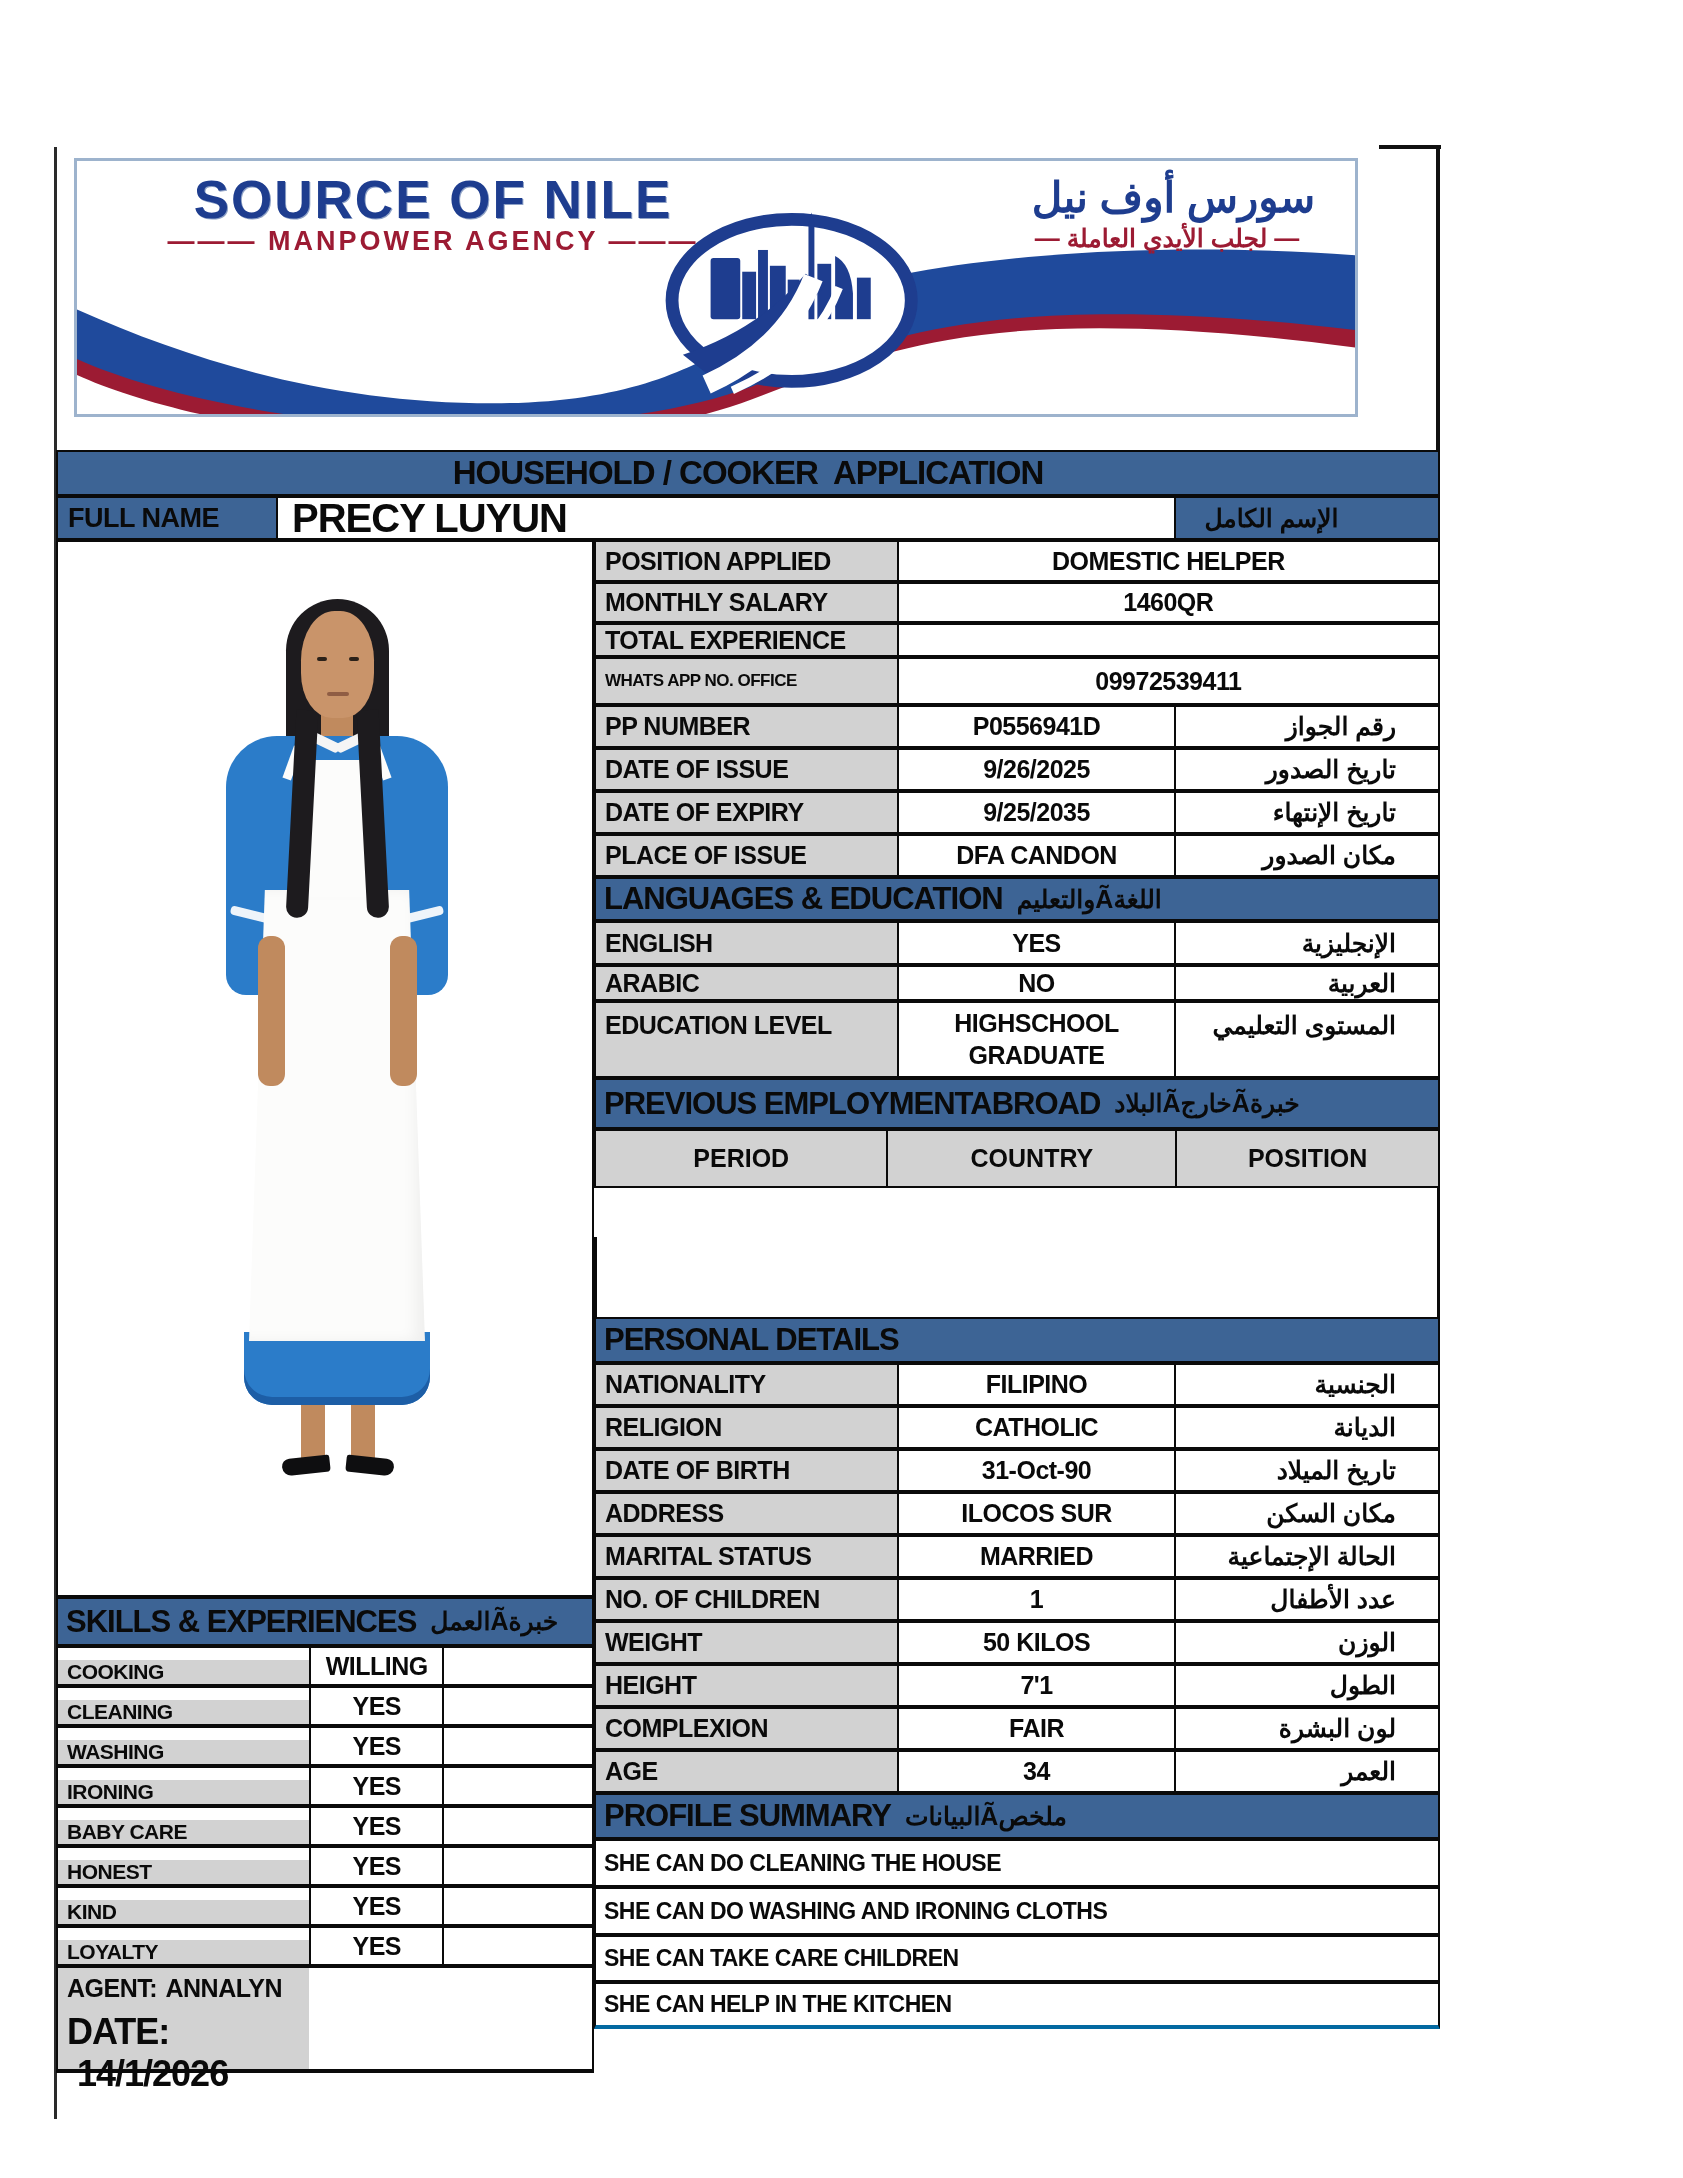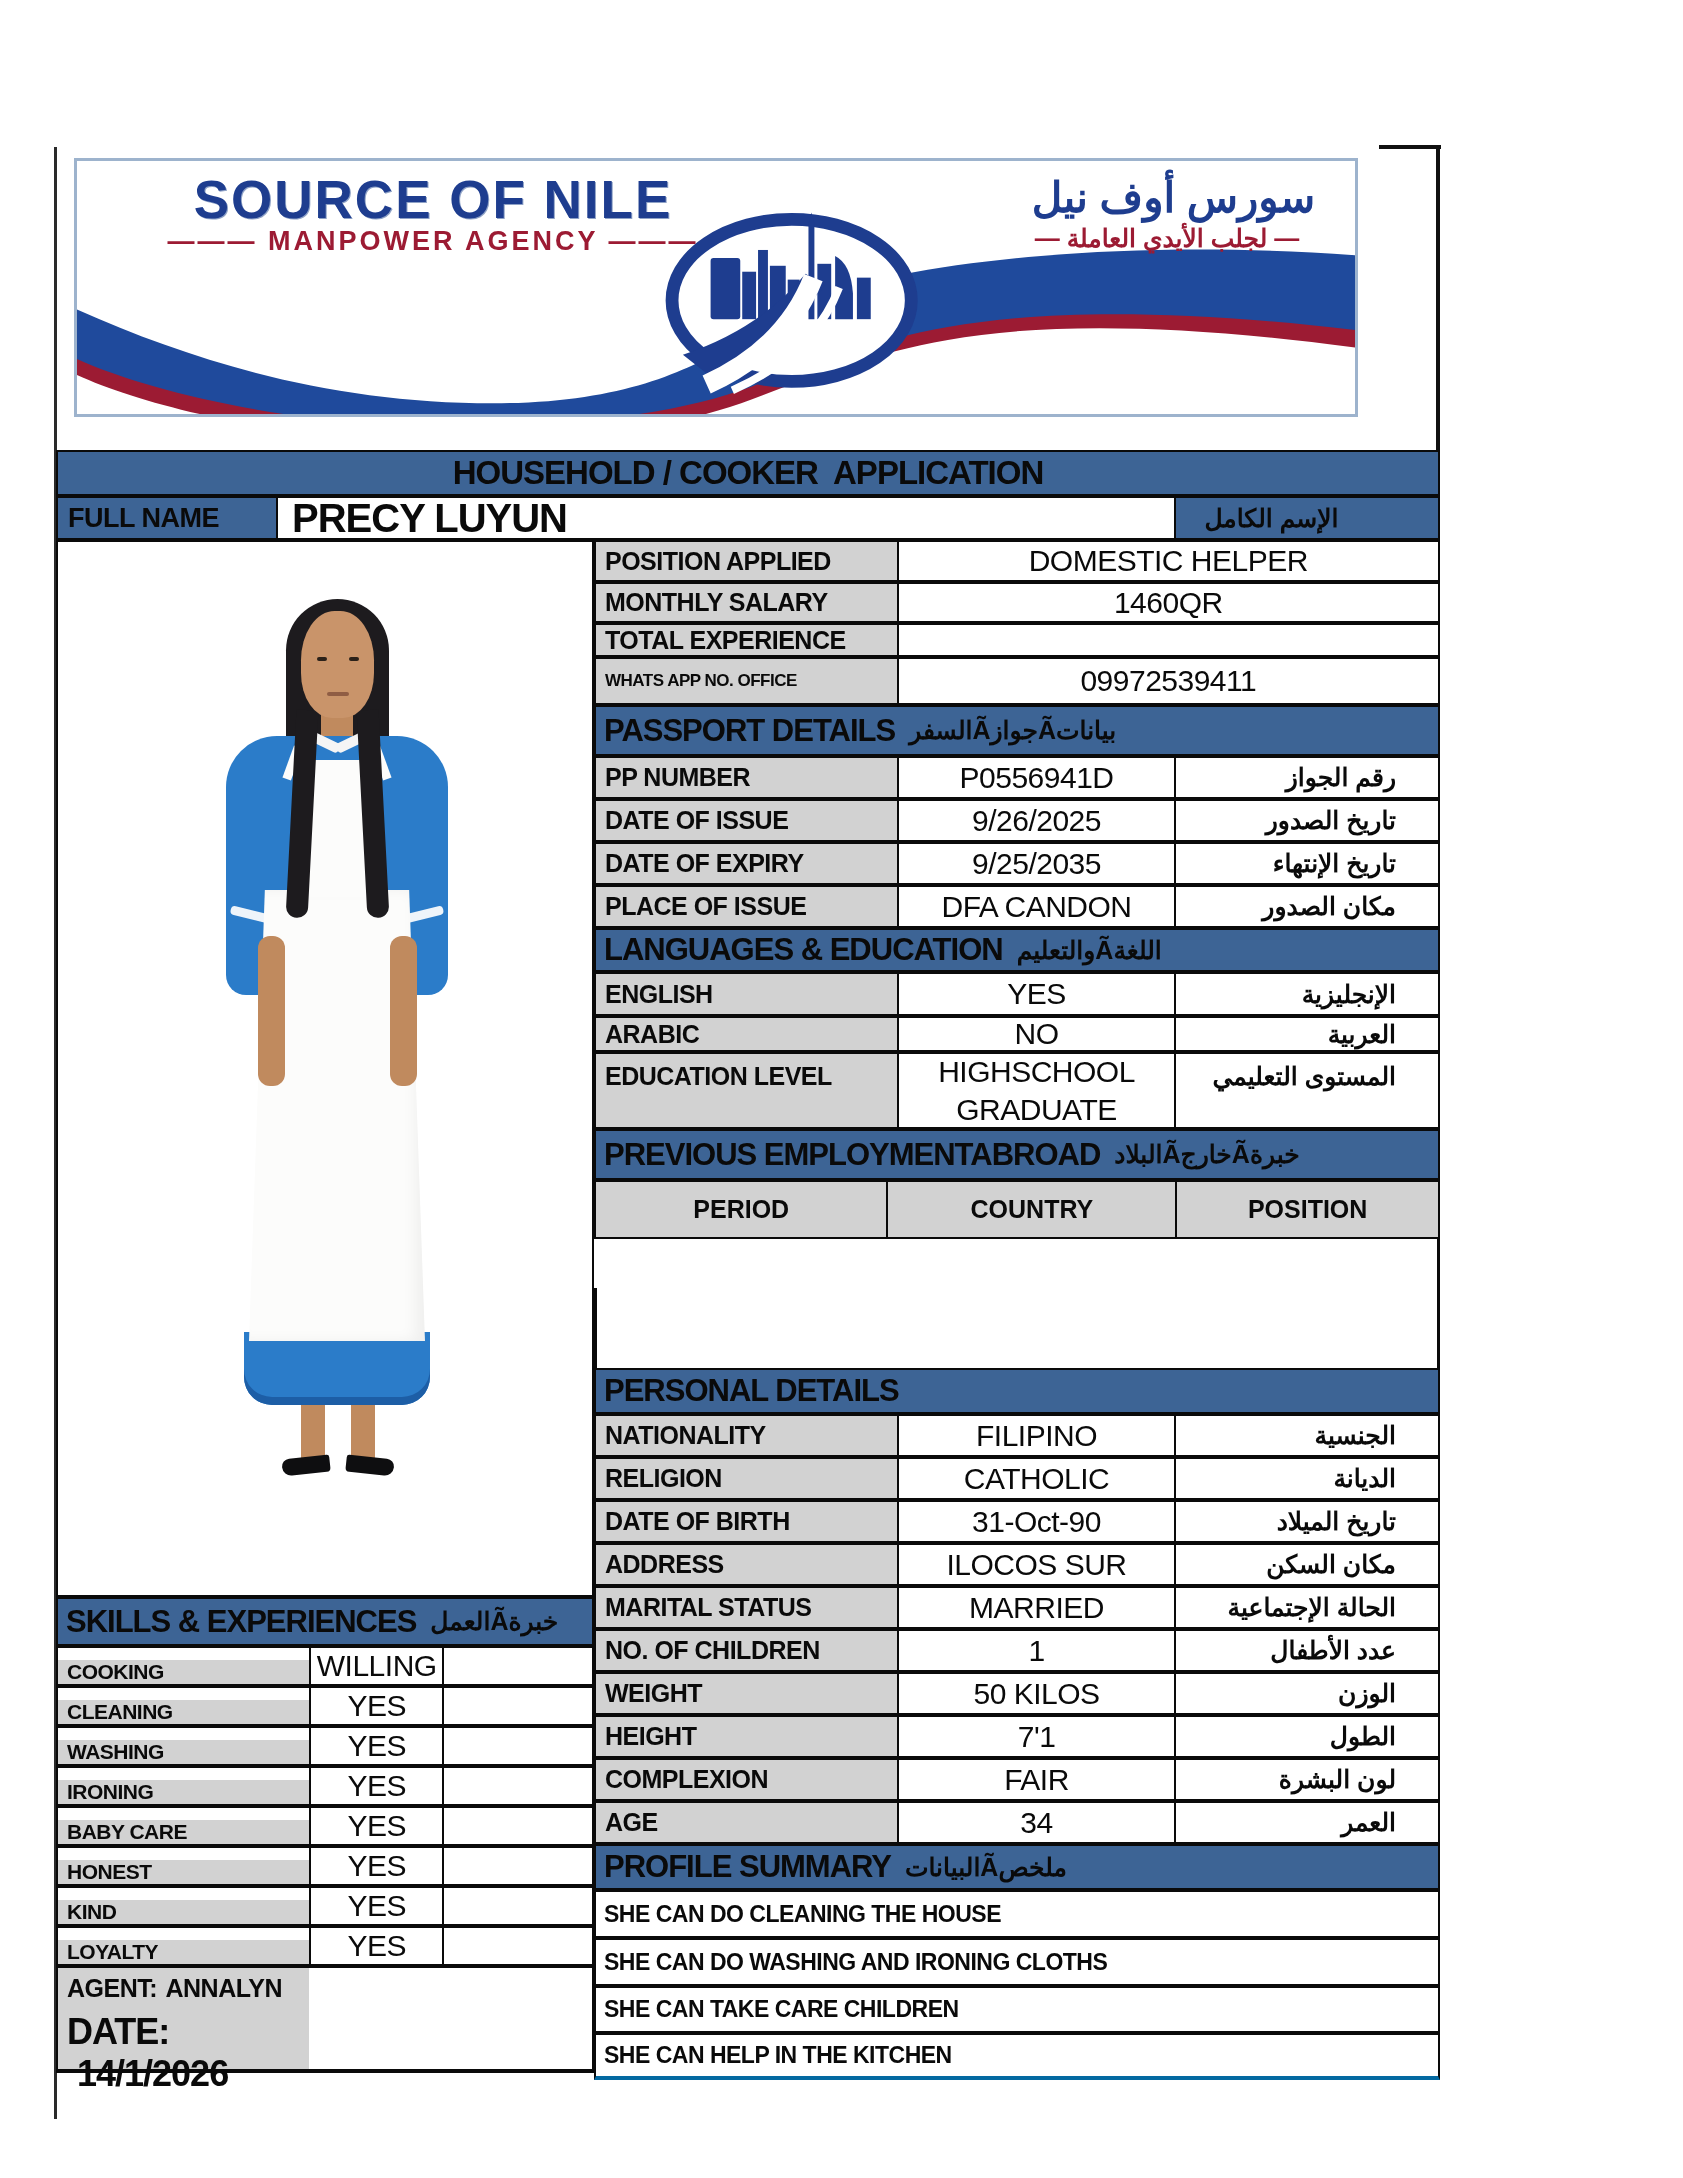--- a/index.html
+++ b/index.html
@@ -30,21 +30,21 @@
 
   
   .bar{background:#3d6495;border:2px solid #0a0a0a;display:flex;align-items:center;}
   .title-bar{left:56px;top:450px;width:1384px;height:46px;justify-content:center;}
   .title-text{font-size:33px;font-weight:800;letter-spacing:-1px;color:#0a0a0a;white-space:pre;}
 
   .row{display:flex;border:2px solid #0a0a0a;background:#fff;}
   .cell{display:flex;align-items:center;overflow:hidden;}
   .cell+.cell{border-left:2px solid #0a0a0a;}
   .lab{background:#d2d2d2;font-weight:800;padding-left:9px;font-size:25px;letter-spacing:-0.5px;}
-  .val{justify-content:center;font-weight:400;font-size:30px;letter-spacing:-0.5px;}
+  .val{justify-content:center;font-weight:700;font-size:25px;letter-spacing:-0.5px;}
   .arc{justify-content:flex-end;padding-right:42px;font-size:25px;font-weight:700;}
 
   .fullname-row{left:56px;top:496px;width:1384px;height:44px;}
   .fn-lab{width:15.8%;background:#3d6495;font-weight:800;font-size:27px;padding-left:10px;letter-spacing:-0.5px;}
   .fn-val{width:65.1%;background:#fff;font-weight:800;font-size:40px;padding-left:14px;letter-spacing:-1px;}
   .fn-ar{flex:1;background:#3d6495;font-size:25px;font-weight:700;padding-left:28px;}
 
   .col{position:absolute;display:flex;flex-direction:column;}
   .right-col{left:594px;top:540px;width:846px;}
   .left-col{left:56px;top:540px;width:538px;}
@@ -260,24 +260,20 @@
     </div>
     <div class="row" style="height:34px;">
       <div class="cell lab r-lab">TOTAL EXPERIENCE</div>
       <div class="cell val r-valwide"></div>
     </div>
     <div class="row" style="height:48px;">
       <div class="cell lab r-lab small-lab">WHATS APP NO. OFFICE</div>
       <div class="cell val r-valwide">09972539411</div>
     </div>
 
-    <div class="sec-hdr" style="height:51px;">
-      <span class="en">PASSPORT DETAILS</span>
-      <span class="ar">السفرÃجوازÃبيانات</span>
-    </div>
     <div class="row" style="height:43px;">
       <div class="cell lab r-lab">PP NUMBER</div>
       <div class="cell val r-val">P0556941D</div>
       <div class="cell arc r-ar">رقم الجواز</div>
     </div>
     <div class="row" style="height:43px;">
       <div class="cell lab r-lab">DATE OF ISSUE</div>
       <div class="cell val r-val">9/26/2025</div>
       <div class="cell arc r-ar">تاريخ الصدور</div>
     </div>

